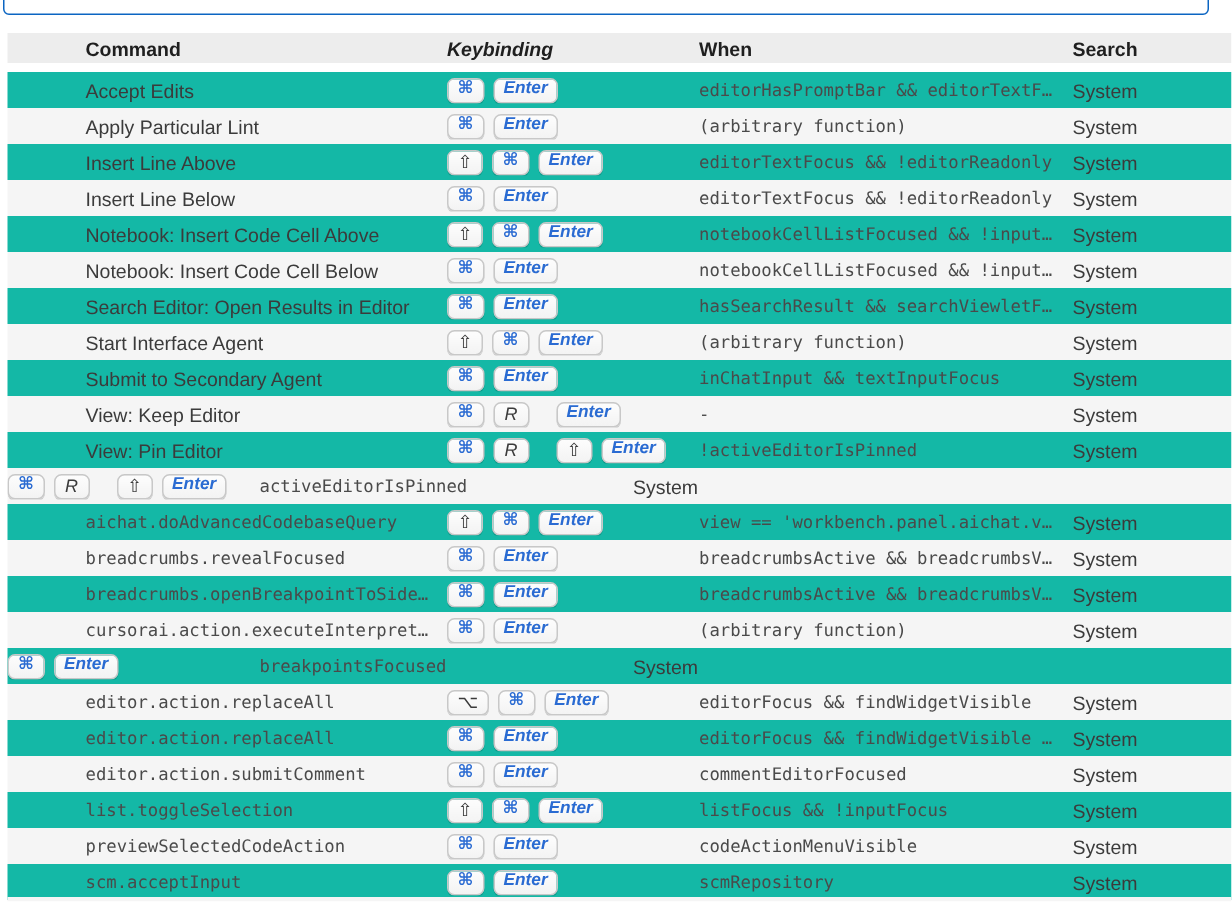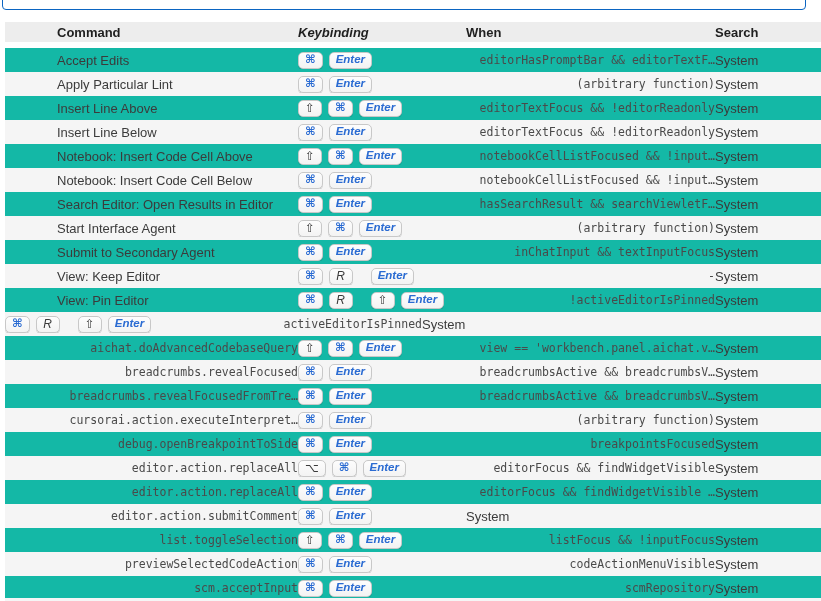--- a/index.html
+++ b/index.html
@@ -49,21 +49,20 @@
     font-size: 13px;
     font-weight: 700;
     color: #1f1f1f;
   }
 
   .cell-text { font-size: 13px; color: #3b3b3b; }
   .mono {
     font-family: "DejaVu Sans Mono", "Liberation Mono", monospace;
     font-size: 11.5px;
     color: #4a4a4a;
-    text-align: right;
   }
 
   
   .group { display: inline-flex; align-items: center; }
   .group + .group { margin-left: 12px; }
   .chip {
     display: inline-flex;
     align-items: center;
     justify-content: center;
     height: 17px;
@@ -264,21 +263,21 @@
     <div class="col-keys">
           <span class="group">
             <span class="chip accent">⌘</span>
             <span class="chip accent">Enter</span>
           </span>
         </div>
     <div class="col-when mono">breadcrumbsActive &amp;&amp; breadcrumbsV…</div>
     <div class="col-source cell-text">System</div>
   </div>
       <div class="row">
-    <div class="col-command mono">breadcrumbs.revealFocusedFromTre…</div>
+    <div class="col-command mono">breadcrumbs.openBreakpointToSide…</div>
     <div class="col-keys">
           <span class="group">
             <span class="chip accent">⌘</span>
             <span class="chip accent">Enter</span>
           </span>
         </div>
     <div class="col-when mono">breadcrumbsActive &amp;&amp; breadcrumbsV…</div>
     <div class="col-source cell-text">System</div>
   </div>
       <div class="row alt">
@@ -286,21 +285,20 @@
     <div class="col-keys">
           <span class="group">
             <span class="chip accent">⌘</span>
             <span class="chip accent">Enter</span>
           </span>
         </div>
     <div class="col-when mono">(arbitrary function)</div>
     <div class="col-source cell-text">System</div>
   </div>
       <div class="row">
-    <div class="col-command mono">debug.openBreakpointToSide</div>
     <div class="col-keys">
           <span class="group">
             <span class="chip accent">⌘</span>
             <span class="chip accent">Enter</span>
           </span>
         </div>
     <div class="col-when mono">breakpointsFocused</div>
     <div class="col-source cell-text">System</div>
   </div>
       <div class="row alt">
@@ -327,20 +325,21 @@
     <div class="col-source cell-text">System</div>
   </div>
       <div class="row alt">
     <div class="col-command mono">editor.action.submitComment</div>
     <div class="col-keys">
           <span class="group">
             <span class="chip accent">⌘</span>
             <span class="chip accent">Enter</span>
           </span>
         </div>
+    <div class="col-when mono">commentEditorFocused</div>
     <div class="col-source cell-text">System</div>
   </div>
       <div class="row">
     <div class="col-command mono">list.toggleSelection</div>
     <div class="col-keys">
           <span class="group">
             <span class="chip plain">⇧</span>
             <span class="chip accent">⌘</span>
             <span class="chip accent">Enter</span>
           </span>

